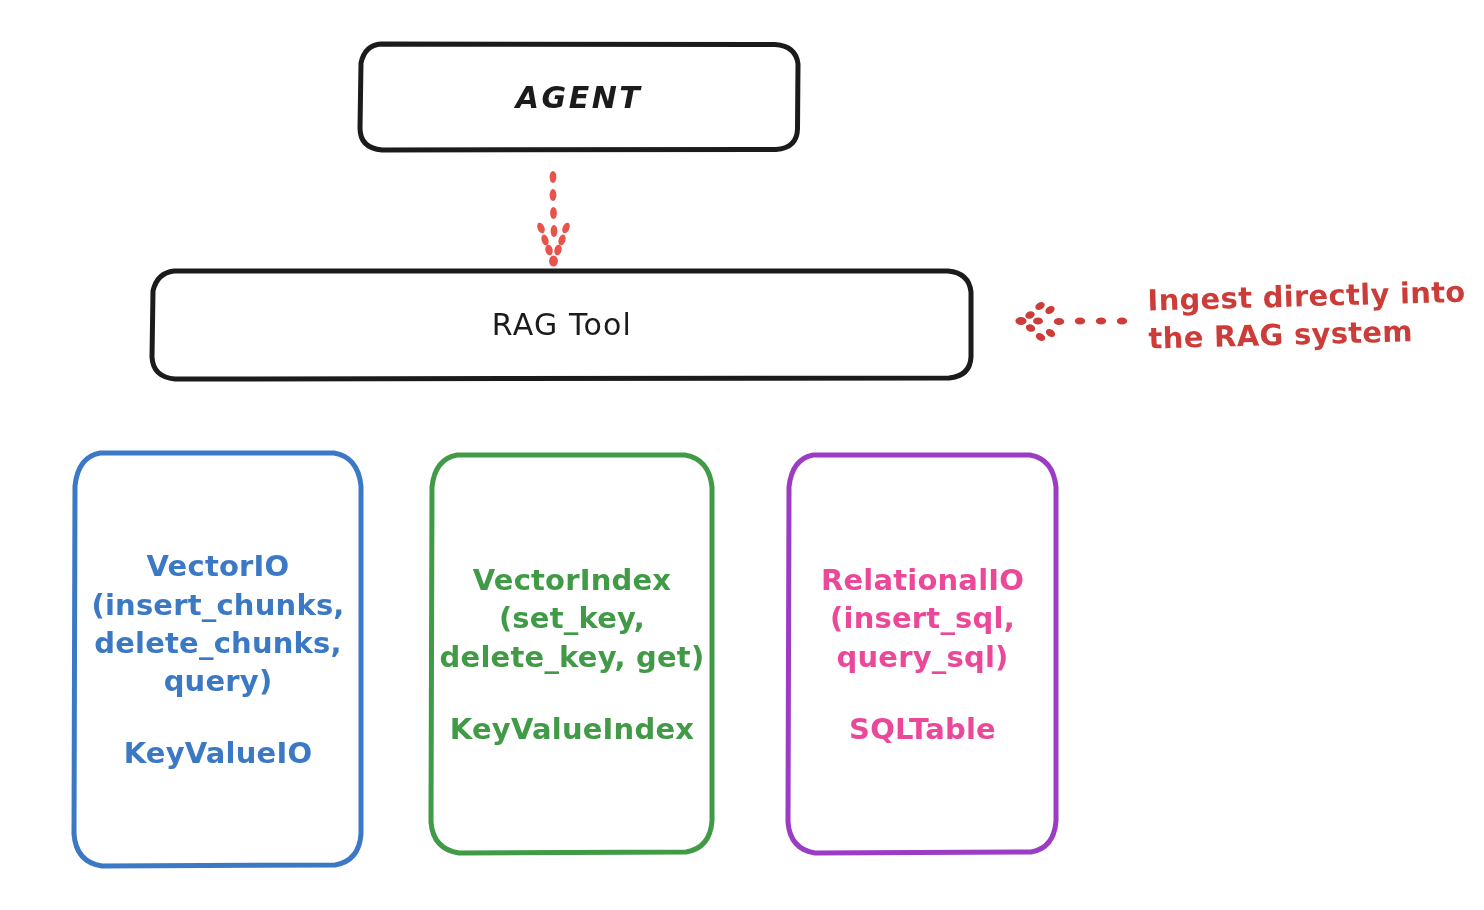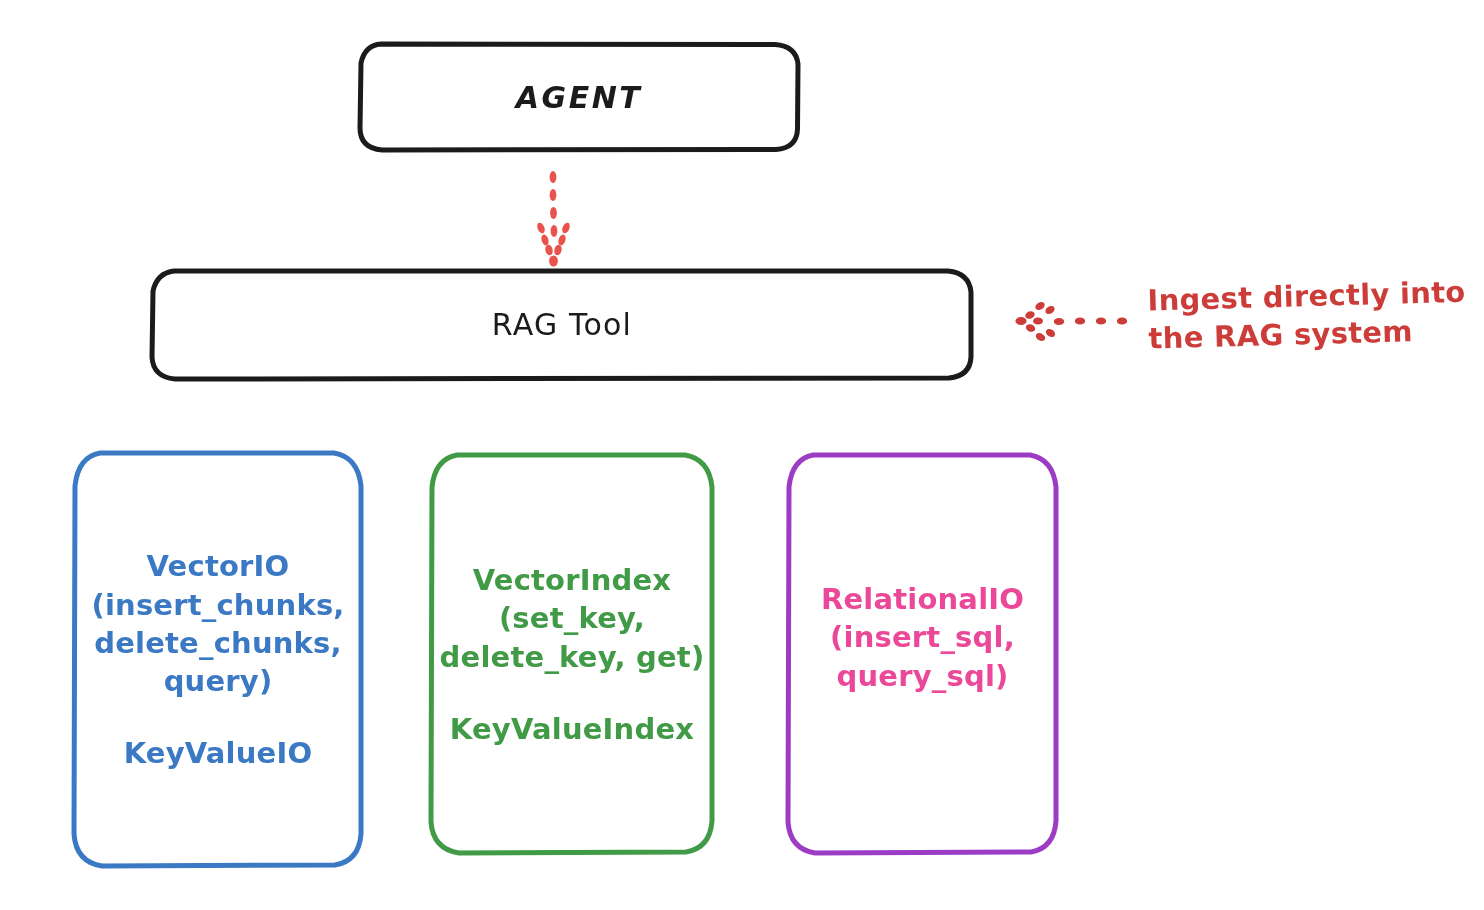--- a/index.html
+++ b/index.html
@@ -193,16 +193,17 @@
   <div class="node leaf" id="relational-box" style="left:784px; top:450px; width:277px; height:409px;">
     <svg class="frame" viewBox="0 0 277 409" preserveAspectRatio="none">
       <path d="M 29 5 Q 8 9 5 37 L 4 372 Q 6 399 31 403 L 247 402
                Q 270 398 272 371 L 272 37 Q 269 9 246 5 Z" fill="#ffffff" stroke="#9c3cc4" stroke-width="5" stroke-linecap="round" stroke-linejoin="round"></path>
     </svg>
     <div class="label" style="color:#ec4899;">
       <span class="api">RelationalIO
 (insert_sql,
 query_sql)</span>
       <span class="gap"></span>
+      <span class="idx">SQLTable</span>
     </div>
   </div>
 
 </div>
 
 </body></html>

